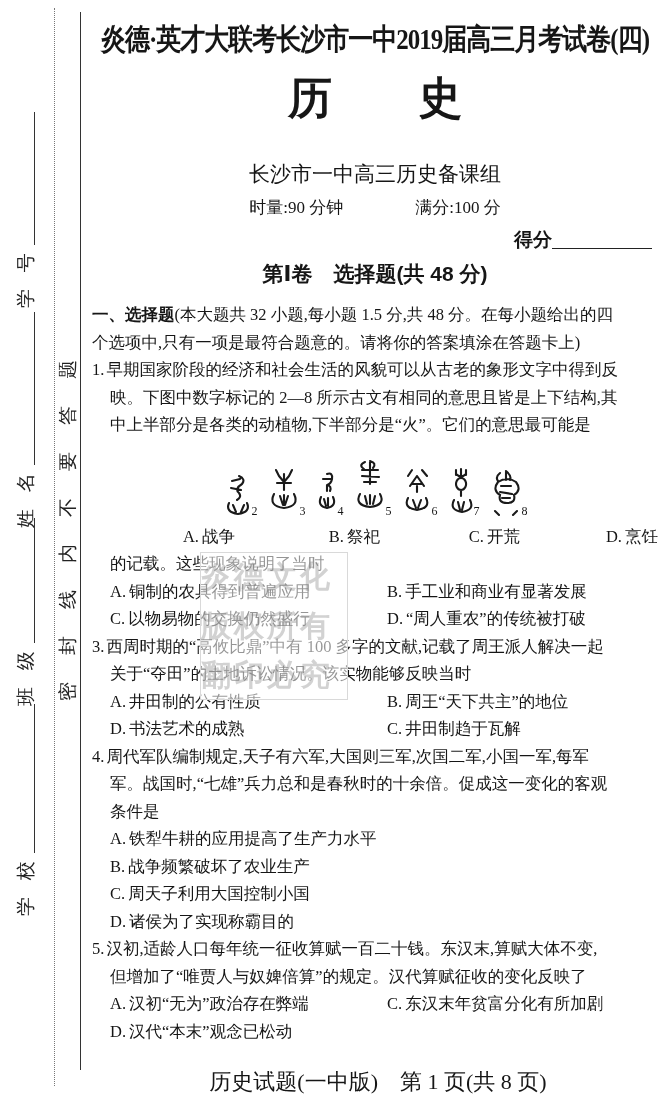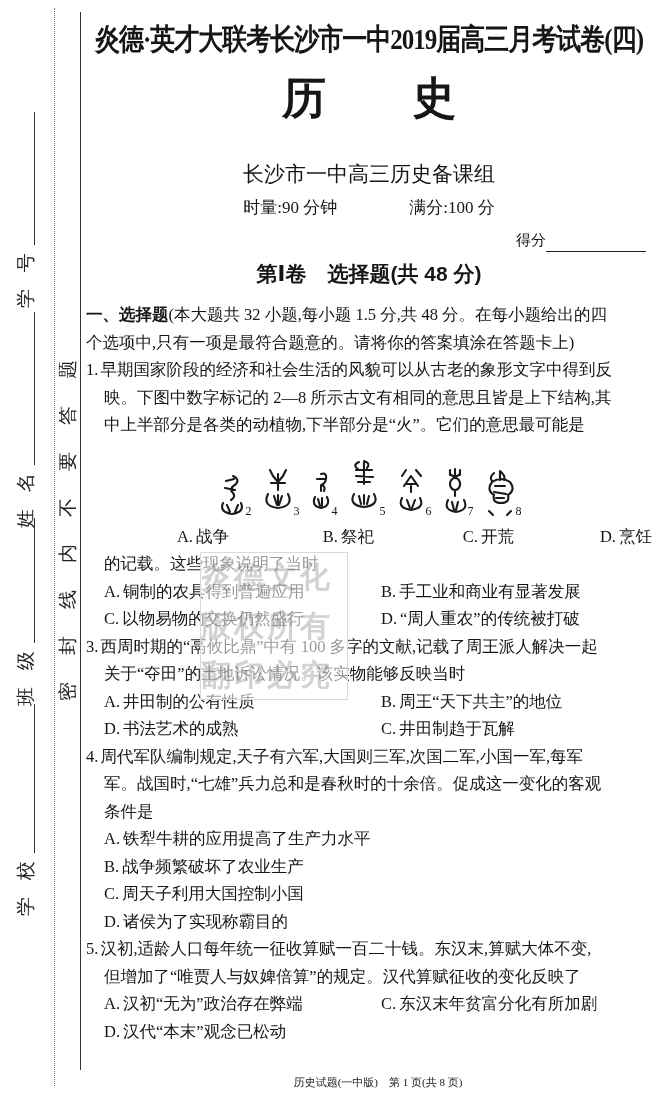--- a/index.html
+++ b/index.html
@@ -21,33 +21,33 @@
   .f1{left:-70px;top:199px;width:196px;}
   .f2{left:-80px;top:409px;width:216px;}
   .f3{left:-66px;top:601px;width:188px;}
   .f4{left:-78px;top:799px;width:212px;}
   .seal{
     position:absolute;left:-132px;top:506px;width:395px;height:22px;
     transform:rotate(-90deg);font-size:19px;color:#222;
     display:flex;justify-content:center;letter-spacing:27px;white-space:nowrap;
   }
   
-  .main{position:absolute;left:86px;top:0;width:566px;}
+  .main{position:absolute;left:92px;top:0;width:566px;}
   .exam-title{
     margin-top:20px;text-align:center;font-weight:900;font-size:25px;
     letter-spacing:-1px;transform:scaleY(1.18);transform-origin:top center;
     font-family:"Liberation Serif","DejaVu Serif",serif;
   }
   .subject{display:flex;justify-content:center;gap:86px;margin-top:22px;
     font-family:"Liberation Sans","DejaVu Sans",sans-serif;font-weight:bold;font-size:44px;line-height:46px;}
   .prepared{margin-top:39px;text-align:center;font-family:"Liberation Sans","DejaVu Sans",sans-serif;
     font-weight:normal;font-size:21px;line-height:28px;}
   .meta{display:flex;justify-content:center;gap:72px;margin-top:8px;font-size:17px;line-height:23px;}
-  .score-row{display:flex;justify-content:flex-end;align-items:flex-end;margin-top:9px;padding-right:6px;
-    font-family:"Liberation Sans","DejaVu Sans",sans-serif;font-weight:normal;font-size:15px;line-height:24px;}
+  .score-row{display:flex;justify-content:flex-end;align-items:flex-start;margin-top:9px;padding-right:6px;
+    font-family:"Liberation Sans","DejaVu Sans",sans-serif;font-weight:bold;font-size:19px;line-height:24px;}
   .score-blank{width:100px;border-bottom:1.5px solid #222;height:20px;}
   .section-title{margin-top:7px;text-align:center;font-family:"Liberation Sans","DejaVu Sans",sans-serif;
     font-weight:bold;font-size:21px;line-height:30px;}
   .instr{margin-top:12px;}
   .qline{font-size:16.5px;line-height:27.5px;white-space:nowrap;}
   .qline.cont{padding-left:18px;}
   .ilead{font-family:"Liberation Sans","DejaVu Sans",sans-serif;font-weight:bold;}
   .qnum{margin-right:2px;}
   .opts1 .opt{padding-left:18px;font-size:16.5px;line-height:27.5px;}
   .opts2{display:grid;grid-template-columns:277px auto;padding-left:18px;}
@@ -64,21 +64,21 @@
   .watermark{
     position:absolute;left:200px;top:552px;width:146px;height:146px;
     border:1px solid #d9d9d9;background:rgba(255,255,255,0.55);
     display:flex;flex-direction:column;justify-content:space-around;align-items:flex-start;
     pointer-events:none;z-index:5;
   }
   .wm-line{font-size:30px;letter-spacing:3px;color:rgba(125,125,125,0.35);
     font-family:"Liberation Sans","DejaVu Sans",sans-serif;font-weight:bold;line-height:32px;}
   
   .footer{position:absolute;left:95px;top:1070px;width:566px;text-align:center;
-    font-size:11px;line-height:24px;color:#161616;}
+    font-size:22px;line-height:24px;color:#161616;}
 </style>
 </head>
 <body>
 
 <div class="sidebar">
   <div class="dotted-line"></div>
   <div class="solid-line"></div>
   <div class="sfield f1">
     <span class="fl">学 号</span>
     <span class="blank"></span>

